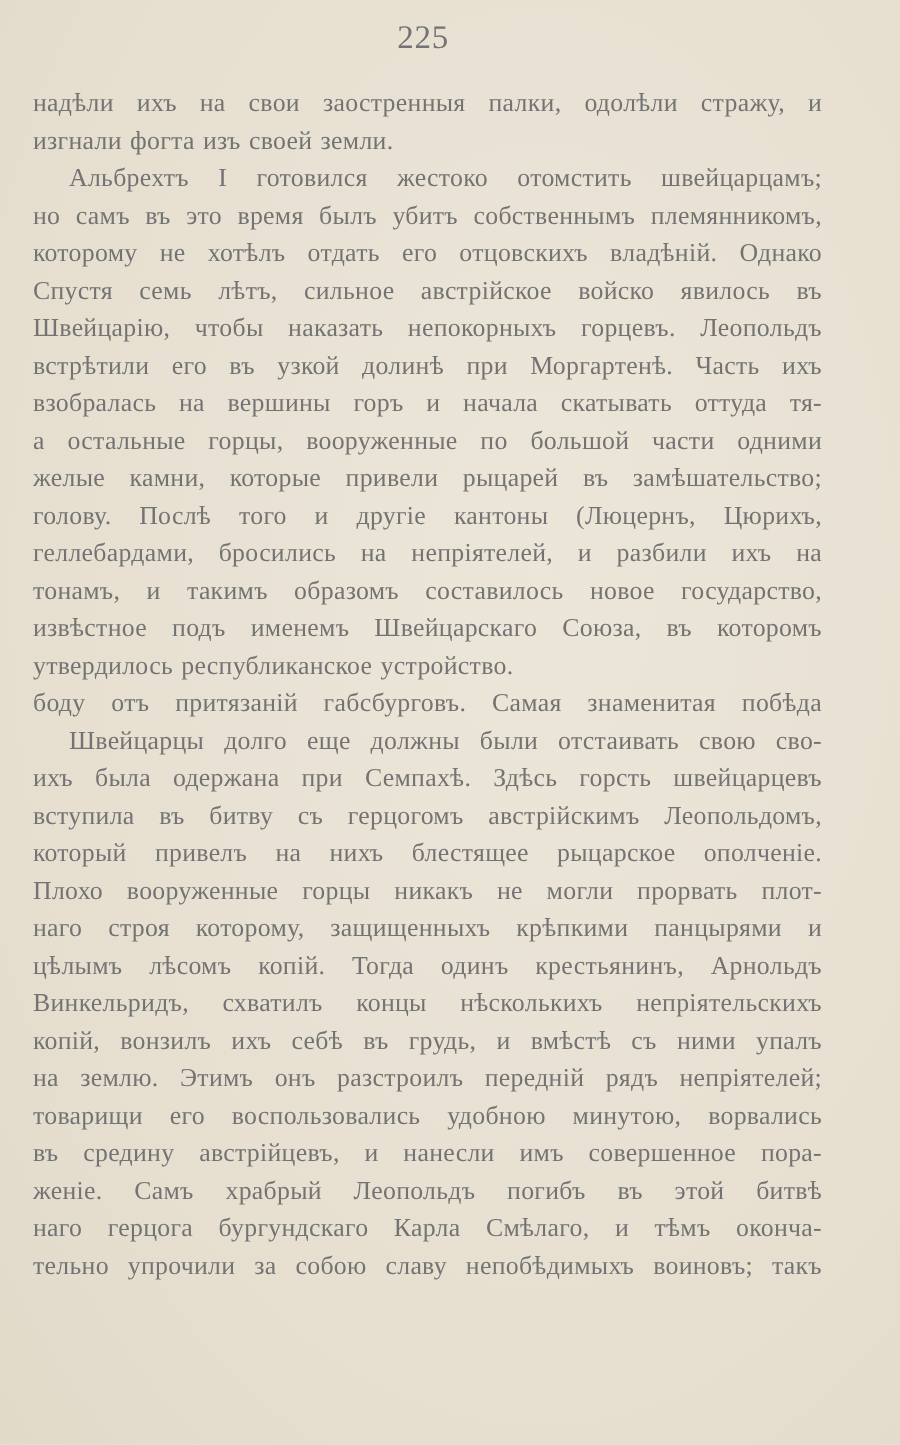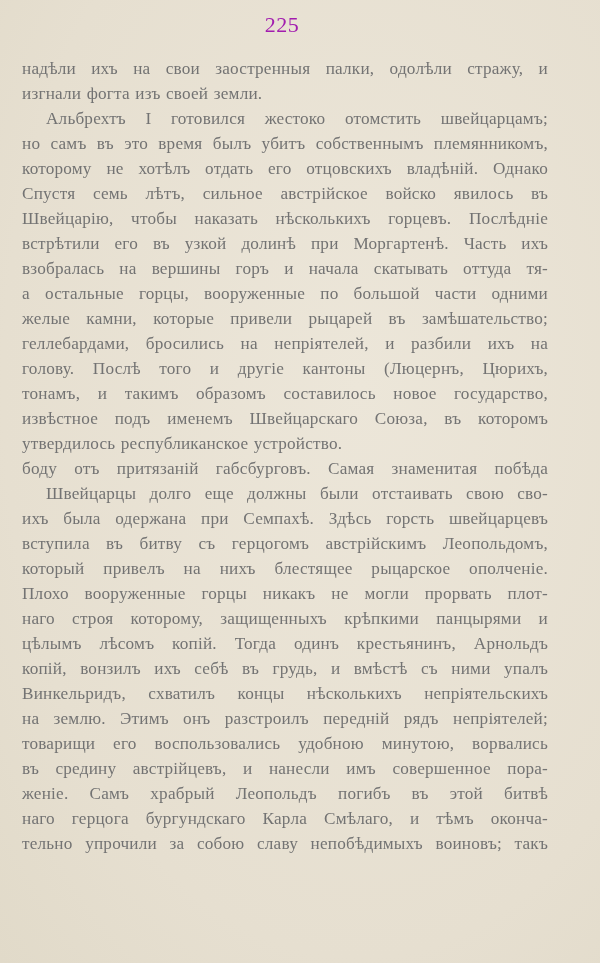--- a/index.html
+++ b/index.html
@@ -20,21 +20,21 @@
       width: 600px; height: 963px;
     }
     .page-number {
       position: absolute;
       top: 12px;
       left: 0;
       width: 564px;
       text-align: center;
       font-family: "Liberation Serif", serif;
       font-size: 22px;
-      color: #a21caf;
+      color: #737373;
       letter-spacing: 0.5px;
     }
     .text-block {
       position: absolute;
       top: 56px;
       left: 22px;
       width: 526px;
       color: #737373;
       font-family: "Liberation Serif", serif;
       font-size: 17.2px;
@@ -60,40 +60,40 @@
 
 <div class="page">
   <div class="page-number">225</div>
   <div class="text-block" id="text-block">
       <div class="line">надѣли ихъ на свои заостренныя палки, одолѣли стражу, и</div>
       <div class="line last">изгнали фогта изъ своей земли.</div>
       <div class="line indent">Альбрехтъ I готовился жестоко отомстить швейцарцамъ;</div>
       <div class="line">но самъ въ это время былъ убитъ собственнымъ племянникомъ,</div>
       <div class="line">которому не хотѣлъ отдать его отцовскихъ владѣній. Однако</div>
       <div class="line">Спустя семь лѣтъ, сильное австрійское войско явилось въ</div>
-      <div class="line">Швейцарію, чтобы наказать нѣсколькихъ горцевъ. Послѣдніе</div>
+      <div class="line">Швейцарію, чтобы наказать непокорныхъ горцевъ. Леопольдъ</div>
       <div class="line">встрѣтили его въ узкой долинѣ при Моргартенѣ. Часть ихъ</div>
       <div class="line">взобралась на вершины горъ и начала скатывать оттуда тя-</div>
       <div class="line">а остальные горцы, вооруженные по большой части одними</div>
       <div class="line">желые камни, которые привели рыцарей въ замѣшательство;</div>
+      <div class="line">голову. Послѣ того и другіе кантоны (Люцернъ, Цюрихъ,</div>
       <div class="line">геллебардами, бросились на непріятелей, и разбили ихъ на</div>
-      <div class="line">голову. Послѣ того и другіе кантоны (Люцернъ, Цюрихъ,</div>
       <div class="line">тонамъ, и такимъ образомъ составилось новое государство,</div>
       <div class="line">извѣстное подъ именемъ Швейцарскаго Союза, въ которомъ</div>
       <div class="line last">утвердилось республиканское устройство.</div>
       <div class="line">боду отъ притязаній габсбурговъ. Самая знаменитая побѣда</div>
       <div class="line indent">Швейцарцы долго еще должны были отстаивать свою сво-</div>
       <div class="line">ихъ была одержана при Семпахѣ. Здѣсь горсть швейцарцевъ</div>
       <div class="line">вступила въ битву съ герцогомъ австрійскимъ Леопольдомъ,</div>
       <div class="line">который привелъ на нихъ блестящее рыцарское ополченіе.</div>
       <div class="line">Плохо вооруженные горцы никакъ не могли прорвать плот-</div>
       <div class="line">наго строя которому, защищенныхъ крѣпкими панцырями и</div>
       <div class="line">цѣлымъ лѣсомъ копій. Тогда одинъ крестьянинъ, Арнольдъ</div>
+      <div class="line">Винкельридъ, схватилъ концы нѣсколькихъ непріятельскихъ</div>
       <div class="line">копій, вонзилъ ихъ себѣ въ грудь, и вмѣстѣ съ ними упалъ</div>
-      <div class="line">Винкельридъ, схватилъ концы нѣсколькихъ непріятельскихъ</div>
       <div class="line">на землю. Этимъ онъ разстроилъ передній рядъ непріятелей;</div>
       <div class="line">товарищи его воспользовались удобною минутою, ворвались</div>
       <div class="line">въ средину австрійцевъ, и нанесли имъ совершенное пора-</div>
       <div class="line">женіе. Самъ храбрый Леопольдъ погибъ въ этой битвѣ</div>
       <div class="line">наго герцога бургундскаго Карла Смѣлаго, и тѣмъ оконча-</div>
       <div class="line">тельно упрочили за собою славу непобѣдимыхъ воиновъ; такъ</div>
     </div>
 </div>
 
 </body></html>

